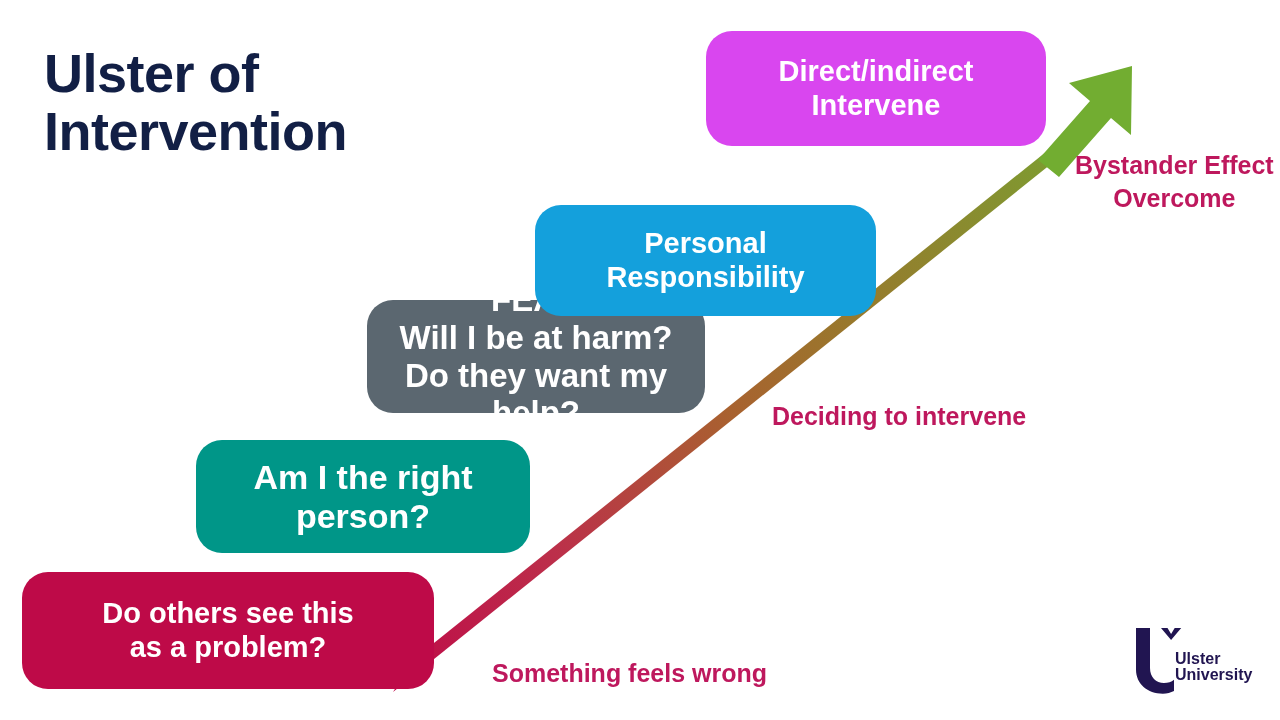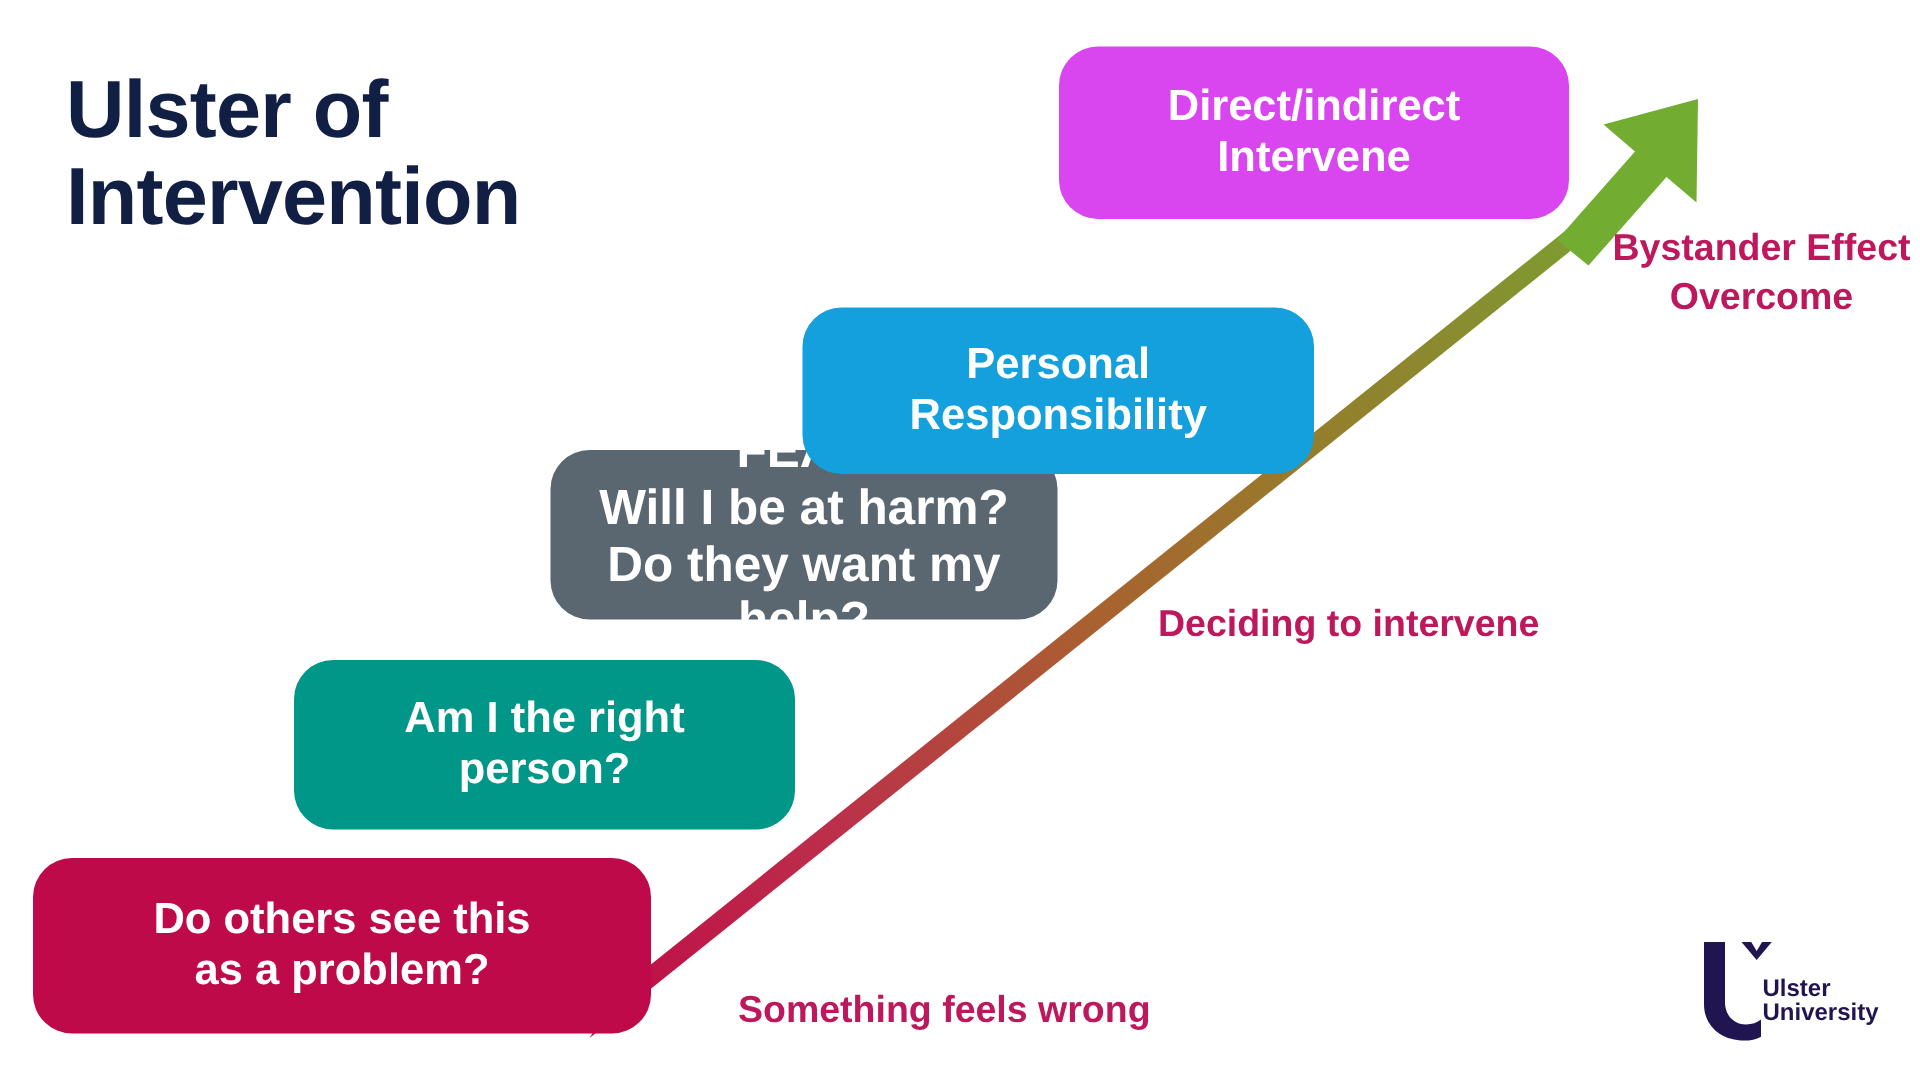--- a/index.html
+++ b/index.html
@@ -62,21 +62,21 @@
   }
 
   #stage-box-0 { 
     left: 22px;  top: 572px;  width: 412px; height: 117px;
     background: #BE0A48;
     font-size: 29px;
   }
   #stage-box-1 { 
     left: 196px; top: 440px;  width: 334px; height: 113px;
     background: #009688;
-    font-size: 29px;
+    font-size: 34px;
   }
   #stage-box-2 { 
     left: 367px; top: 300px;  width: 338px; height: 113px;
     background: #5B6770;
     font-size: 33px;
   }
   #stage-box-3 { 
     left: 535px; top: 168px;  width: 341px; height: 111px;
     background: #14A0DC;
     font-size: 29px;

